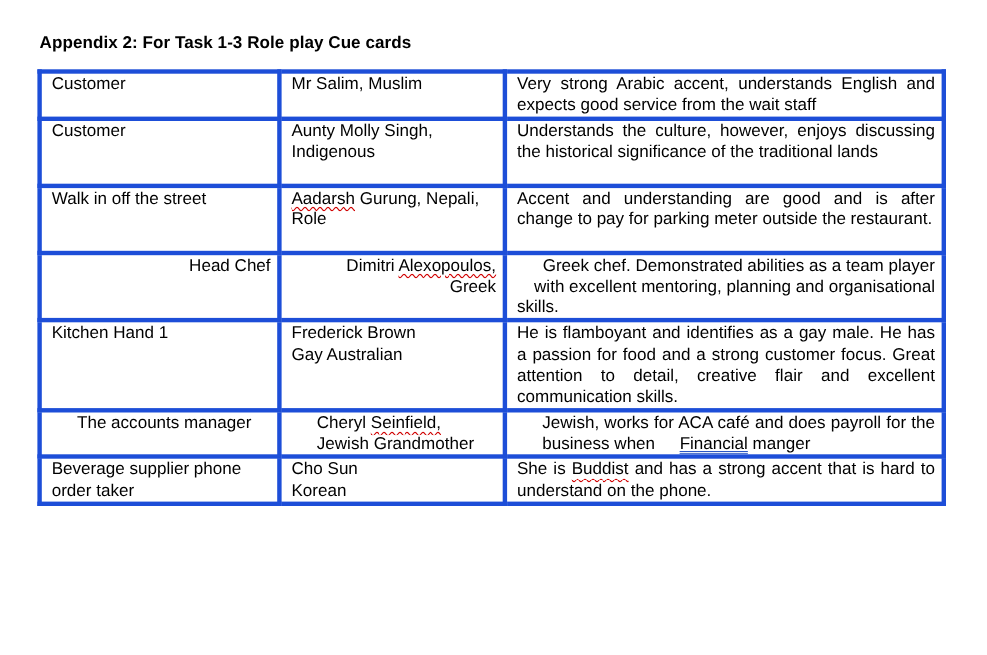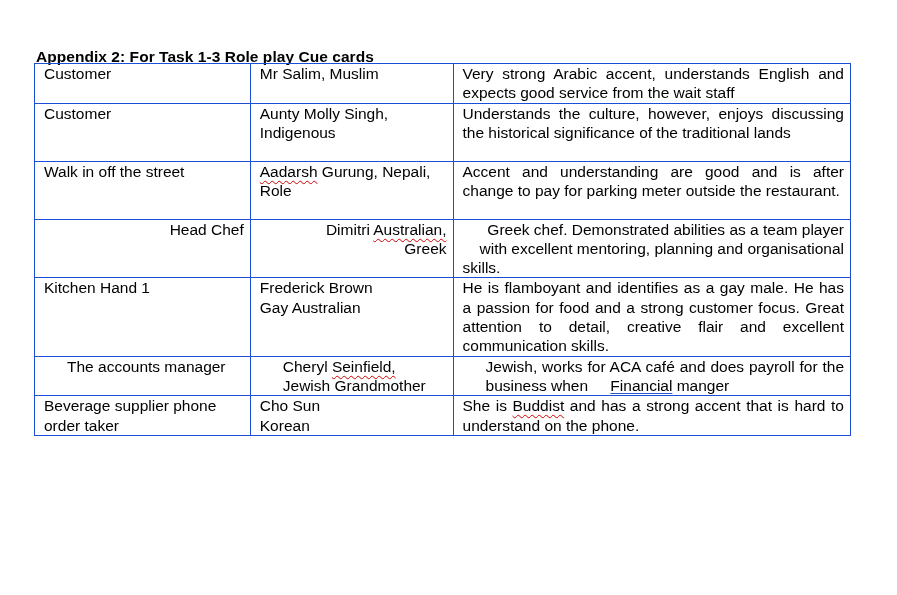--- a/index.html
+++ b/index.html
@@ -11,36 +11,36 @@
       width: 897px;
       height: 595px;
       position: relative;
       overflow: hidden;
       font-family: "Liberation Sans", sans-serif;
       color: #000000;
     }
     .title {
       position: absolute;
       left: 36px;
-      top: 48px;
+      top: 31px;
       font-size: 15.5px;
       font-weight: bold;
       letter-spacing: 0.05px;
       margin: 0;
     }
     table.cue {
       position: absolute;
       left: 34px;
       top: 63px;
       border-collapse: collapse;
       table-layout: fixed;
       width: 817px;
     }
     table.cue td {
-      border: 1px solid #1d4ed8;
+      border: 4px solid #1d4ed8;
       vertical-align: top;
       font-size: 15.5px;
       line-height: 19.3px;
       padding: 0 6px 0 9px;
       overflow: hidden;
     }
     td.c1 { width: 199px; padding-top: 1px; }
     td.c2 { width: 186px; padding-top: 1px; }
     td.c3 { width: 380px; padding: 1px 8px 0 9px; text-align: justify; text-align-last: left; }
     tr.r1 td { height: 38px; }
@@ -94,21 +94,21 @@
       <td class="c2">
         <span class="line"><span class="squiggle">Aadarsh</span><span> Gurung, Nepali,</span></span>
         <span class="line">Role</span>
       </td>
       <td class="c3">Accent and understanding are good and is after change to pay for parking meter outside the restaurant.</td>
     </tr>
 
     <tr class="r4">
       <td class="c1">Head Chef</td>
       <td class="c2">
-        <span class="line"><span>Dimitri </span><span class="squiggle">Australian,</span></span>
+        <span class="line"><span>Dimitri </span><span class="squiggle">Alexopoulos,</span></span>
         <span class="line">Greek</span>
       </td>
       <td class="c3">Greek chef. Demonstrated abilities as a team player with excellent mentoring, planning and organisational skills.</td>
     </tr>
 
 
     <tr class="r6">
       <td class="c1">Kitchen Hand 1</td>
       <td class="c2">
         <span class="line">Frederick Brown</span>

